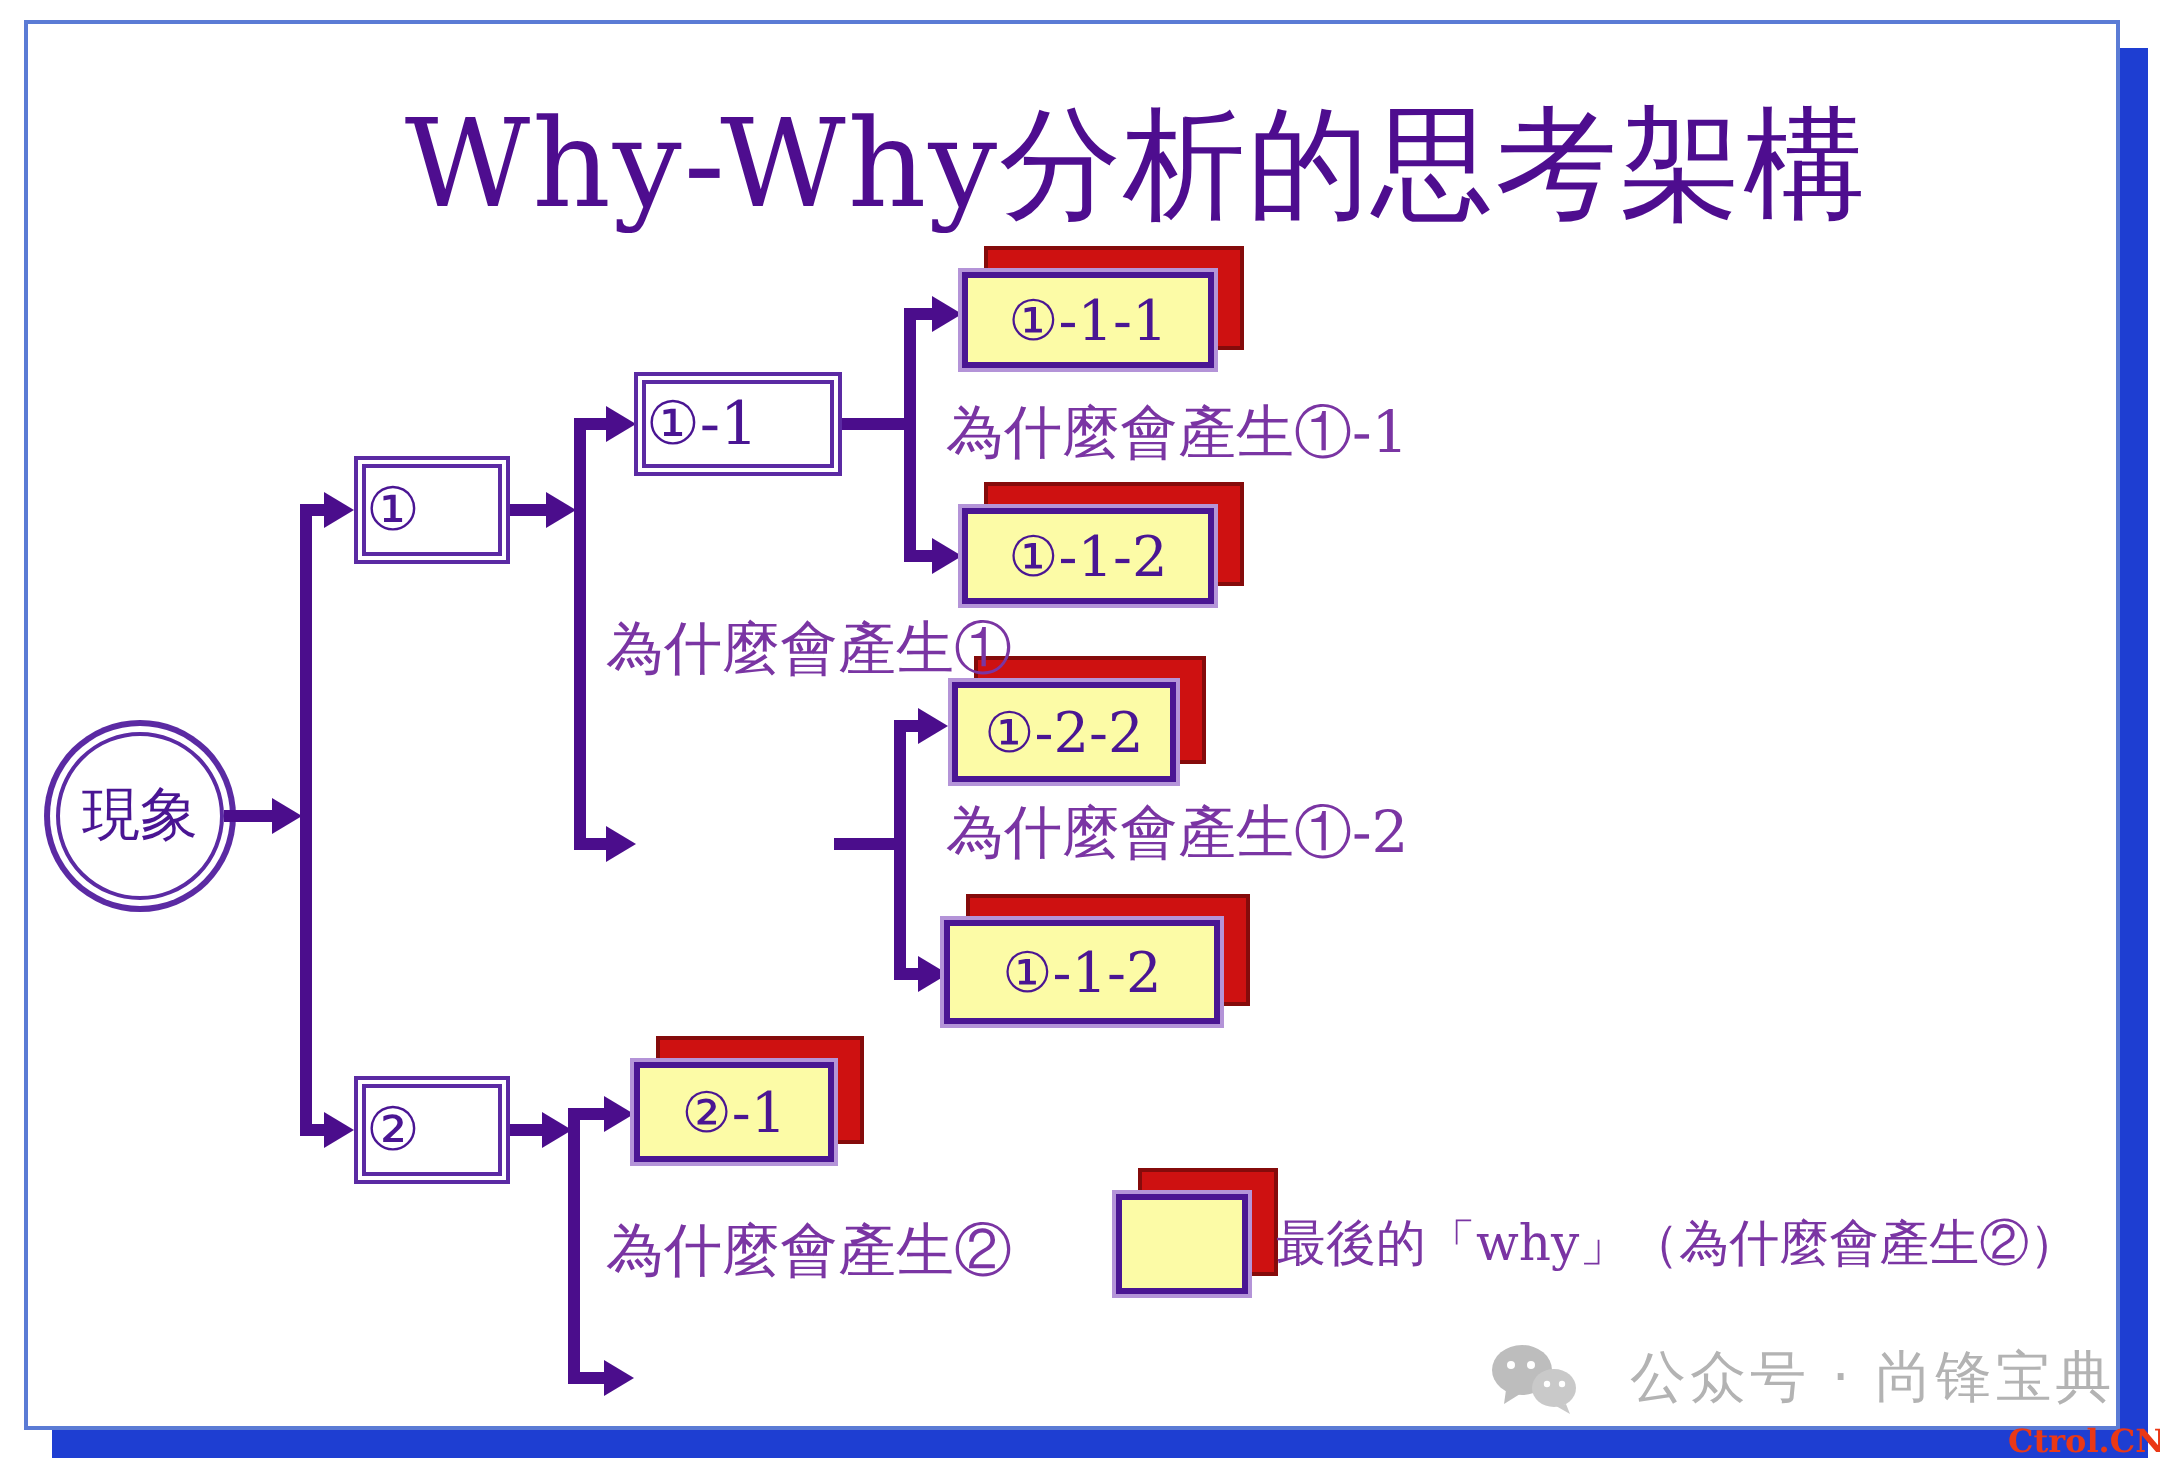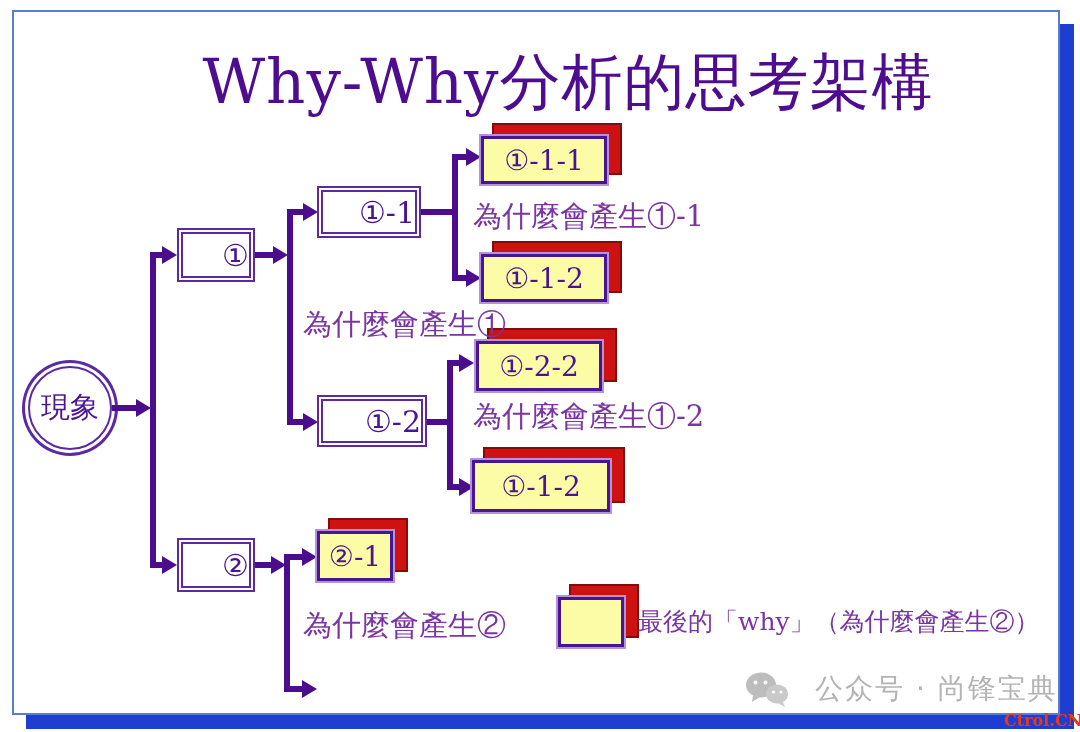--- a/index.html
+++ b/index.html
@@ -22,21 +22,21 @@
          font-size:61px;color:#4E0D8F;letter-spacing:1px;white-space:nowrap;}
   .circle{position:absolute;left:28px;top:366px;width:84px;height:84px;border-radius:50%;
           border:2px solid var(--boxborder);box-shadow:0 0 0 3px #fff,0 0 0 6px var(--boxborder);
           background:#fff;display:flex;align-items:center;justify-content:center;
           font-size:29px;color:var(--deeppurple);box-sizing:border-box;}
   .hline{position:absolute;height:6px;background:var(--purple);}
   .vline{position:absolute;width:6px;background:var(--purple);}
   .arrow{position:absolute;width:0;height:0;border-top:9px solid transparent;
          border-bottom:9px solid transparent;border-left:15px solid var(--purple);}
   .wbox{position:absolute;background:#fff;border:6px double var(--boxborder);box-sizing:border-box;
-        display:flex;align-items:center;justify-content:flex-end;font-size:30px;color:var(--deeppurple);}
+        display:flex;align-items:center;justify-content:flex-start;font-size:30px;color:var(--deeppurple);}
   .ybox{position:absolute;background:var(--yellow);border:3px solid var(--deeppurple);box-sizing:border-box;
         box-shadow:0 0 0 2px #B494D8,13px -11px 0 0 var(--red),13px -11px 0 2px var(--darkred);
         display:flex;align-items:center;justify-content:center;font-size:28px;color:var(--deeppurple);}
   .qlabel{position:absolute;font-size:29px;color:var(--qpurple);white-space:nowrap;}
   .legendtext{position:absolute;font-size:25px;color:var(--qpurple);white-space:nowrap;}
   .watermark{position:absolute;left:745px;top:670px;display:flex;align-items:center;gap:26px;
              font-family:"DejaVu Sans","Liberation Sans",sans-serif;}
   .wm-text{font-size:28px;color:#B3B3B3;letter-spacing:2px;}
   .sitemark{position:absolute;left:1004px;top:711px;font-size:16px;color:#EA3816;font-weight:bold;}
 </style>
@@ -91,40 +91,37 @@
   <div class="arrow" style="left:302px;top:548px;"></div>
   <div class="hline" style="left:284px;top:686px;width:20px;"></div>
   <div class="arrow" style="left:302px;top:680px;"></div>
 
   <div class="wbox" style="left:177px;top:228px;width:78px;height:54px;">
     <span>①</span>
   </div>
   <div class="wbox" style="left:317px;top:186px;width:104px;height:52px;">
     <span>①-1</span>
   </div>
-  <div class="wbox" style="left:317px;top:395px;width:110px;height:52px;">
-    <span>①-2</span>
-  </div>
   <div class="wbox" style="left:177px;top:538px;width:78px;height:54px;">
     <span>②</span>
   </div>
 
   <div class="ybox" style="left:481px;top:136px;width:126px;height:48px;">
     <span>①-1-1</span>
   </div>
   <div class="ybox" style="left:481px;top:254px;width:126px;height:48px;">
     <span>①-1-2</span>
   </div>
-  <div class="ybox" style="left:476px;top:341px;width:126px;height:50px;">
+  <div class="ybox" style="left:476px;top:341px;width:112px;height:50px;">
     <span>①-2-2</span>
   </div>
   <div class="ybox" style="left:472px;top:460px;width:138px;height:52px;">
     <span>①-1-2</span>
   </div>
-  <div class="ybox" style="left:317px;top:531px;width:76px;height:50px;">
+  <div class="ybox" style="left:317px;top:531px;width:100px;height:50px;">
     <span>②-1</span>
   </div>
 
   <div class="qlabel" style="left:473px;top:197px;">為什麼會產生①-1</div>
   <div class="qlabel" style="left:303px;top:305px;">為什麼會產生①</div>
   <div class="qlabel" style="left:473px;top:397px;">為什麼會產生①-2</div>
   <div class="qlabel" style="left:303px;top:606px;">為什麼會產生②</div>
 
   <div class="ybox" style="left:558px;top:597px;width:66px;height:50px;"></div>
   <div class="legendtext" style="left:638px;top:605px;">最後的「why」（為什麼會產生②）</div>

